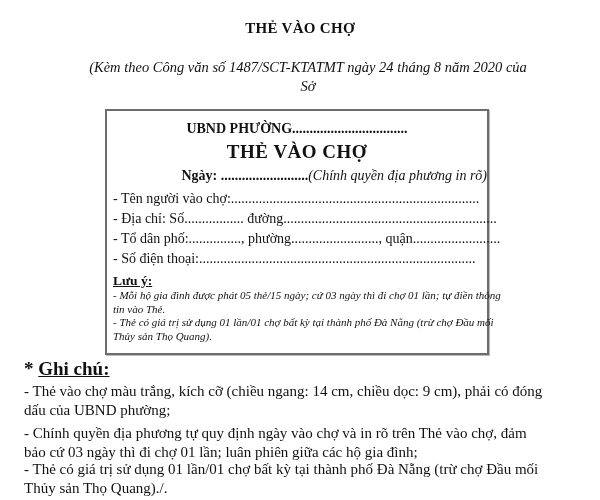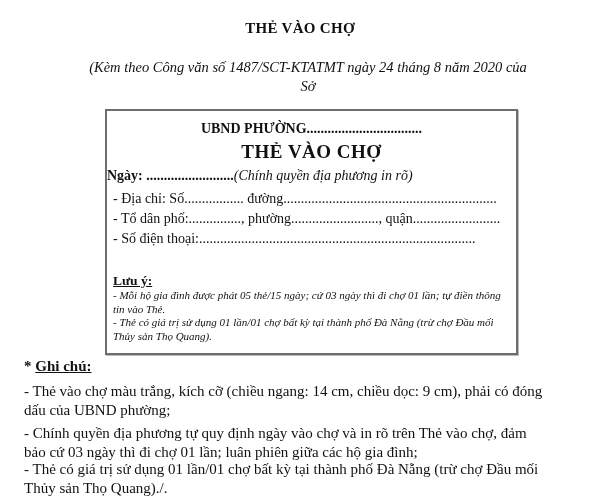--- a/index.html
+++ b/index.html
@@ -11,53 +11,53 @@
     }
     .title {
       position: absolute; left: 0; width: 600px; top: 20px;
       text-align: center; font-weight: bold; font-size: 15px; letter-spacing: 0.3px;
     }
     .subtitle {
       position: absolute; left: 88px; width: 440px; top: 58px;
       text-align: center; font-style: italic; font-size: 14.5px; line-height: 19px;
     }
     .card {
-      position: absolute; left: 105px; top: 109px; width: 413px; height: 246px;
+      position: absolute; left: 105px; top: 109px; width: 384px; height: 246px;
       border: 2px solid #6d6d6d; box-sizing: border-box;
       box-shadow: 1px 1px 0 #bbb;
     }
     .card-ubnd {
       position: absolute; left: 0; width: 100%; top: 10px;
       text-align: center; font-weight: bold; font-size: 14px;
     }
     .card-title {
       position: absolute; left: 0; width: 100%; top: 30px;
       text-align: center; font-weight: bold; font-size: 19px; letter-spacing: 0.5px;
     }
     .card-date {
       position: absolute; left: 0; width: 100%; top: 57px;
-      text-align: left; font-size: 14px;
+      text-align: right; font-size: 14px;
     }
     .card-date .lbl { font-weight: bold; }
     .card-date .note { font-style: italic; }
     .fields {
       position: absolute; left: 6px; top: 78px; width: 400px;
       font-size: 14px; line-height: 20px;
     }
     .field { white-space: nowrap; overflow: hidden; }
     .luuy {
       position: absolute; left: 6px; top: 162px;
       font-weight: bold; font-size: 13.5px; text-decoration: underline;
     }
     .notes {
       position: absolute; left: 6px; top: 178px; width: 398px;
       font-style: italic; font-size: 11px; line-height: 13.5px;
     }
     .ghichu {
-      position: absolute; left: 24px; top: 358px; font-size: 15px; font-weight: bold;
+      position: absolute; left: 24px; top: 358px; font-size: 19px; font-weight: bold;
     }
     .ghichu .u { text-decoration: underline; }
     .para {
       position: absolute; left: 24px; width: 520px;
       font-size: 15px; line-height: 19px;
     }
     .p1 { top: 382px; }
     .p2 { top: 424px; }
     .p3 { top: 460px; }
   </style>
@@ -69,20 +69,21 @@
   <span>(Kèm theo Công văn số 1487/SCT-KTATMT ngày 24 tháng 8 năm 2020 của Sở</span><br>
 </div>
 
 <div class="card">
   <div class="card-ubnd">UBND PHƯỜNG.................................</div>
   <div class="card-title">THẺ VÀO CHỢ</div>
   <div class="card-date">
     <span class="lbl">Ngày: </span><span class="lbl">.........................</span><span class="note">(Chính quyền địa phương in rõ)</span>
   </div>
   <div class="fields">
+    <div class="field">- Tên người vào chợ:.......................................................................</div>
     <div class="field">- Địa chỉ: Số................. đường.............................................................</div>
     <div class="field">- Tổ dân phố:..............., phường........................., quận.........................</div>
     <div class="field">- Số điện thoại:...............................................................................</div>
   </div>
   <div class="luuy">Lưu ý:</div>
   <div class="notes">
     <div>- Mỗi hộ gia đình được phát 05 thẻ/15 ngày; cứ 03 ngày thì đi chợ 01 lần; tự điền thông tin vào Thẻ.</div>
     <div>- Thẻ có giá trị sử dụng 01 lần/01 chợ bất kỳ tại thành phố Đà Nẵng (trừ chợ Đầu mối Thủy sản Thọ Quang).</div>
   </div>
 </div>

